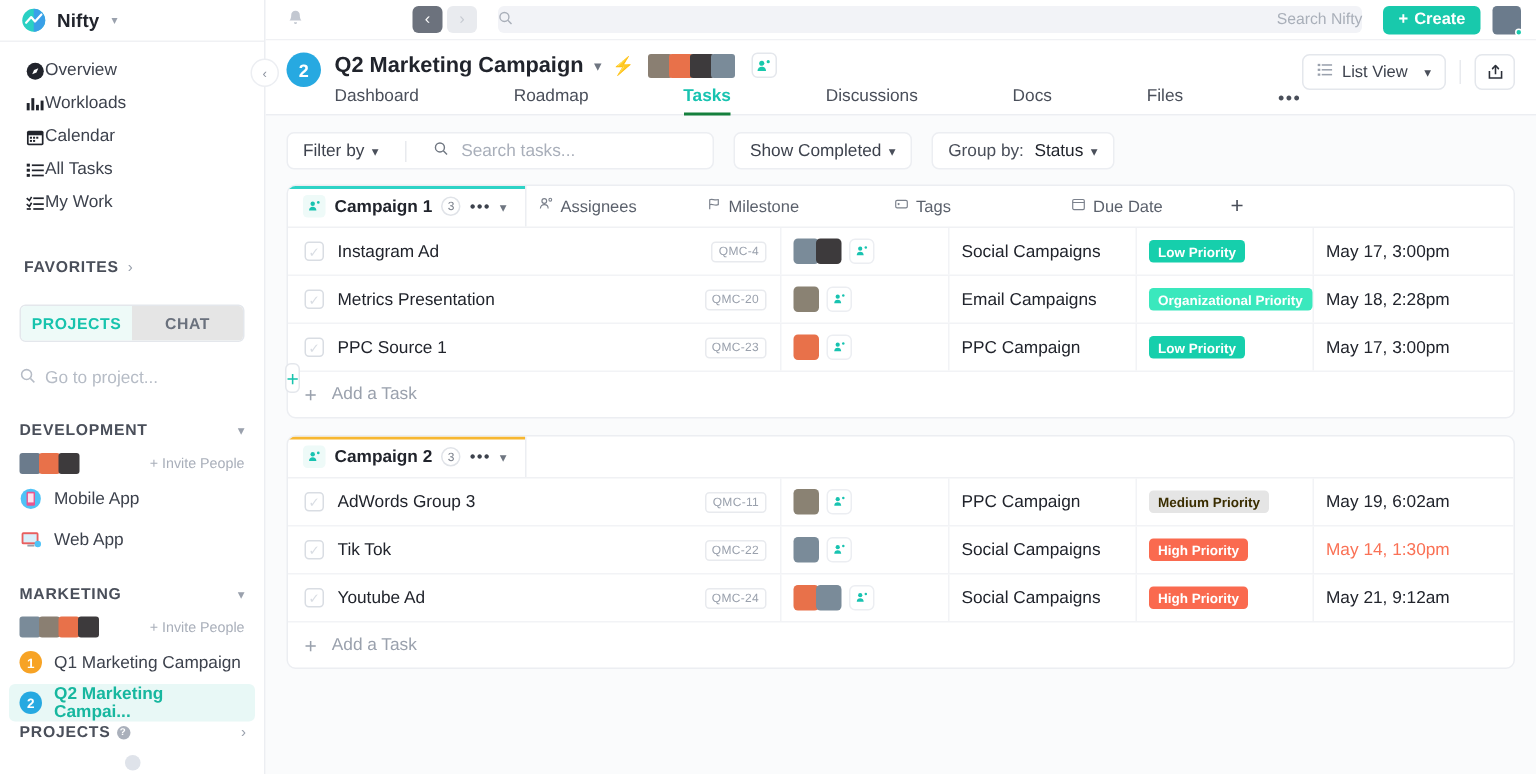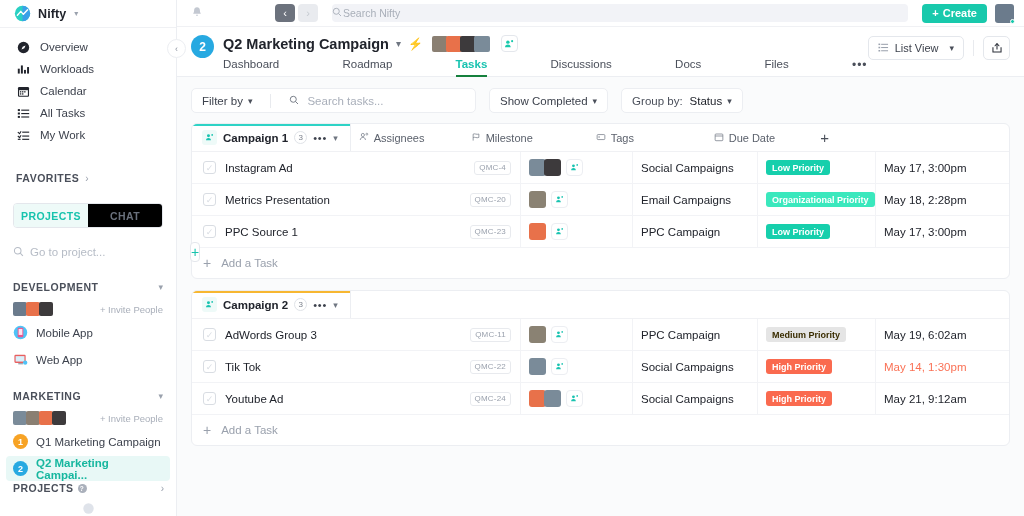--- a/index.html
+++ b/index.html
@@ -22,41 +22,41 @@
   .brand {
     height: 27px; display: flex; align-items: center; gap: 7px;
     padding: 0 14px; margin-top: 0; flex: 0 0 27px;
   }
   .brand-logo { width: 17px; height: 17px; flex: 0 0 17px; }
   .brand-name { font-size: 12.5px; font-weight: bold; color: #21242c; letter-spacing: .1px; }
   .brand-caret { color: #9aa1ad; font-size: 8px; margin-left: 1px; }
 
   .nav { padding: 8px 0 0 0; border-top: 1px solid #f0f1f4; }
   .nav-item {
-    display: flex; align-items: center; gap: 10px;
+    display: flex; align-items: center; 
     height: 22px; padding: 0 16px; cursor: pointer;
     font-size: 11.5px; color: #3d424d;
   }
   .nav-ico { width: 14px; height: 14px; flex: 0 0 14px; display:flex; align-items:center; justify-content:center; color:#21242c; }
 
   .fav {
     display: flex; align-items: center; gap: 6px;
     padding: 0 16px; height: 20px; margin-top: 22px; cursor: pointer;
   }
   .fav-label { font-size: 10.5px; font-weight: bold; color: #4a4f5a; letter-spacing: .5px; }
   .chev-r { color: #9aa1ad; font-size: 10px; }
 
   .seg {
     margin: 15px 13px 0 13px; height: 25px; display: flex;
     border: 1px solid #e4e7ec; border-radius: 4px; overflow: hidden; background:#fff;
   }
   .seg-btn {
     flex: 1; display: flex; align-items: center; justify-content: center;
     font-size: 10.5px; font-weight: bold; letter-spacing: .4px;
-    color: #6a717d; cursor: pointer; background: #000000;
+    color: #6a717d; cursor: pointer; background: #e5e5e5;
   }
   .seg-btn.active { background: #eefaf8; color: #17c3ad; }
 
   .projsearch { display: flex; align-items: center; gap: 6px; padding: 0 13px; margin-top: 13px; height: 22px; }
   .projsearch .mag { color: #b6bcc6; font-size: 10px; }
   .projsearch input {
     flex: 1; border: none; outline: none; font-size: 11.5px; color: #3d424d;
     font-family: "Liberation Sans", sans-serif; background: transparent;
   }
   .projsearch input::placeholder { color: #b6bcc6; }
@@ -98,21 +98,21 @@
     height: 27px; background: #fff; display: flex; align-items: center;
     padding: 0 10px 0 6px; gap: 8px; flex: 0 0 27px; border-bottom: 1px solid #f0f1f4;
   }
   .bell { color: #c3c8d1; font-size: 12px; padding: 0 8px; cursor: pointer; }
   .navbtns { display: flex; gap: 3px; margin-left: 56px; }
   .navbtn { width: 20px; height: 18px; border-radius: 4px; display: flex; align-items: center; justify-content: center; font-size: 11px; cursor: pointer; }
   .navbtn.dark { background: #6c727d; color: #fff; }
   .navbtn.light { background: #e9ebef; color: #c6cad1; }
   .gsearch {
     flex: 1; height: 18px; background: #f2f3f7; border-radius: 4px;
-    display: flex; align-items: center; justify-content: flex-start; gap: 1px;
+    display: flex; align-items: center; justify-content: space-between; gap: 1px;
     margin-left: 6px; margin-right: 6px; cursor: text;
   }
   .gsearch .mag { color: #b0b6c0; font-size: 9px; }
   .gsearch .ph { font-size: 10.5px; color: #a9afb9; }
   .createbtn {
     height: 19px; background: #18c9ac; color: #fff; border-radius: 4px;
     display: flex; align-items: center; gap: 4px; padding: 0 10px;
     font-size: 11px; font-weight: bold; cursor: pointer; white-space: nowrap;
   }
   .me-av { width: 19px; height: 19px; border-radius: 3px; position: relative; }

